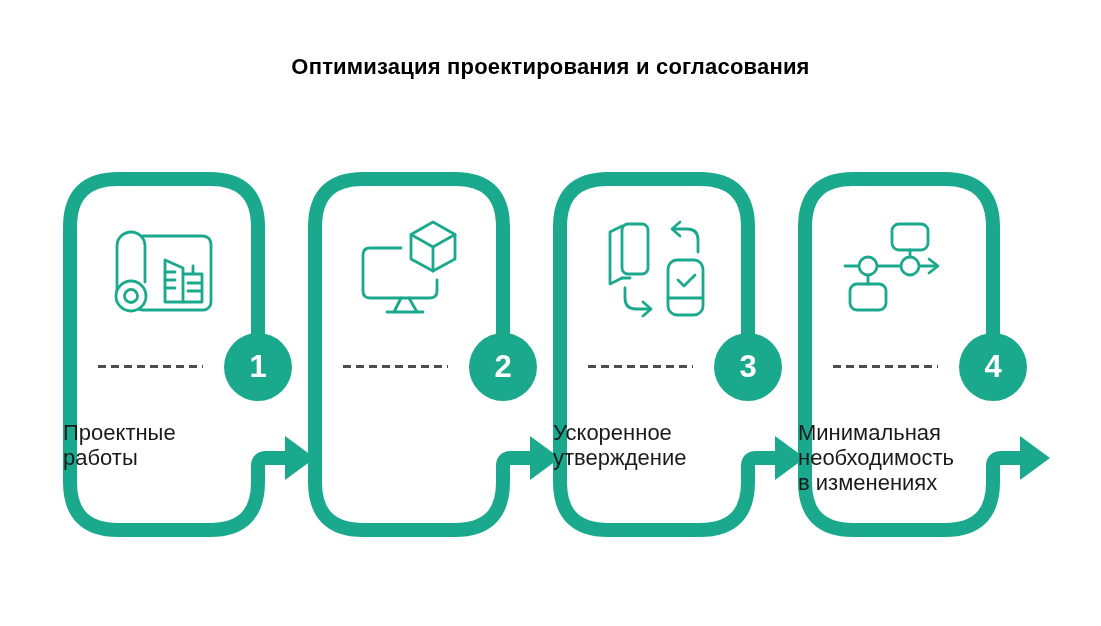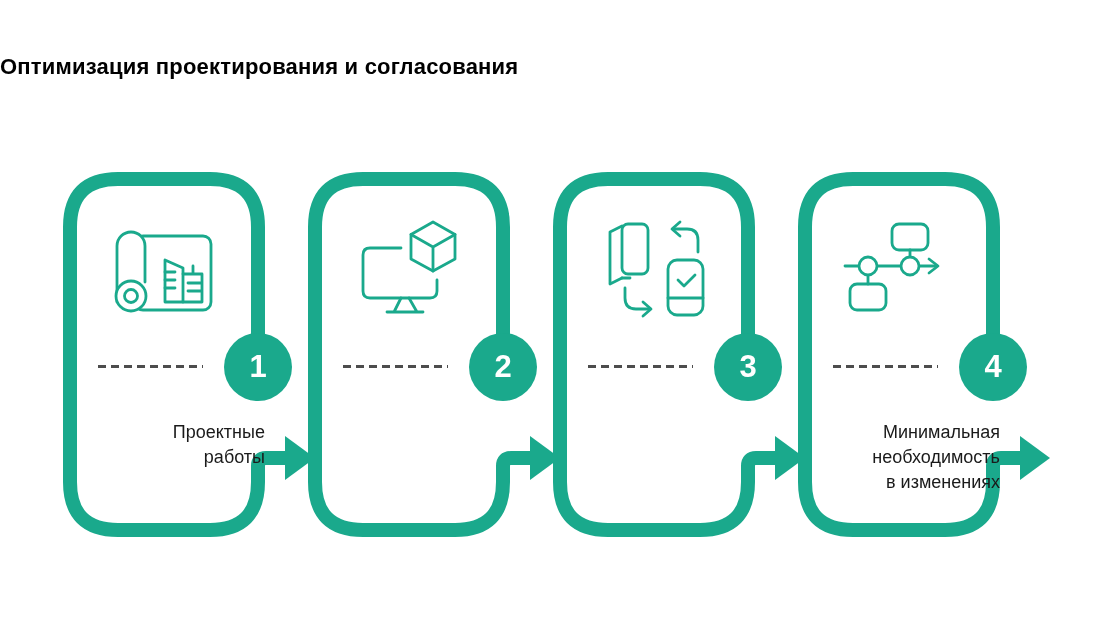--- a/index.html
+++ b/index.html
@@ -8,21 +8,21 @@
     --text:#1a1a1a;
     --numcol:#ffffff;
     --bg:#ffffff;
   }
   html,body{margin:0;padding:0;background:var(--bg);}
   .canvas{
     position:relative;width:1101px;height:626px;background:var(--bg);
     font-family:"Liberation Sans", sans-serif;overflow:hidden;
   }
   .title{
-    position:absolute;top:54px;left:0;width:100%;text-align:left;
+    position:absolute;top:54px;left:0;width:100%;text-align:center;
     font-size:22px;font-weight:bold;color:#000;letter-spacing:.2px;
   }
   .card{position:absolute;top:172px;width:245px;height:390px;}
   .card-1{left:63px;} .card-2{left:308px;} .card-3{left:553px;} .card-4{left:798px;}
   .frame{position:absolute;left:0;top:0;overflow:visible;}
   .border-path{fill:none;stroke:var(--accent);stroke-width:14;}
   .arrowhead{fill:var(--accent);stroke:none;}
   .badge-circle{fill:var(--accent);stroke:none;}
   .ic *{stroke:var(--accent);stroke-width:2.8;fill:none;stroke-linecap:round;stroke-linejoin:round;}
   .ic .maskstroke{fill:#fff;}
@@ -30,22 +30,22 @@
   .dashes{
     position:absolute;left:35px;top:193px;width:105px;height:3px;
     background:repeating-linear-gradient(90deg,var(--dash) 0 8px,transparent 8px 13px);
   }
   .badge{
     position:absolute;left:161px;top:161px;width:68px;height:68px;
     display:flex;align-items:center;justify-content:center;
     color:var(--numcol);font-size:31px;font-weight:bold;
   }
   .step-label{
-    position:absolute;left:0;top:248px;width:202px;text-align:right;
-    font-size:18px;line-height:25px;color:var(--text);white-space:pre-line;
+    position:absolute;left:0;top:248px;width:202px;text-align:left;
+    font-size:22px;line-height:25px;color:var(--text);white-space:pre-line;
   }
 </style>
 </head>
 <body>
 
 <div class="canvas">
 
   <div class="title">Оптимизация проектирования и согласования</div>
 
   <div class="card card-1">
@@ -99,20 +99,22 @@
         <path d="M86,2 L78,9 L86,16"></path>
         <path d="M31,68 V78 Q31,89 42,89 H56"></path>
         <path d="M49,82 L57,89 L49,96"></path>
         <rect x="74" y="40" width="35" height="55" rx="9"></rect>
         <path d="M74,78 H109"></path>
         <path d="M84,60 L90,66 L101,55"></path>
       </g>
     </svg>
     <div class="dashes"></div>
     <div class="badge">3</div>
+    <div class="step-label">Ускоренное
+утверждение</div>
   </div>
 
   <div class="card card-4">
     <svg class="frame" width="260" height="390" viewBox="0 0 260 390">
       <path class="border-path" d="M195,195 L195,55 Q195,7 147,7 L55,7 Q7,7 7,55 L7,310 Q7,358 55,358 L147,358 Q195,358 195,310 L195,294 Q195,286 203,286 L224,286"></path>
       <polygon class="arrowhead" points="222,264 222,308 252,286"></polygon>
       <circle class="badge-circle" cx="195" cy="195" r="34"></circle>
       <g class="ic" transform="translate(41,48)">
         <path d="M6,46 H98"></path>
         <path d="M90,39 L99,46 L90,53"></path>

